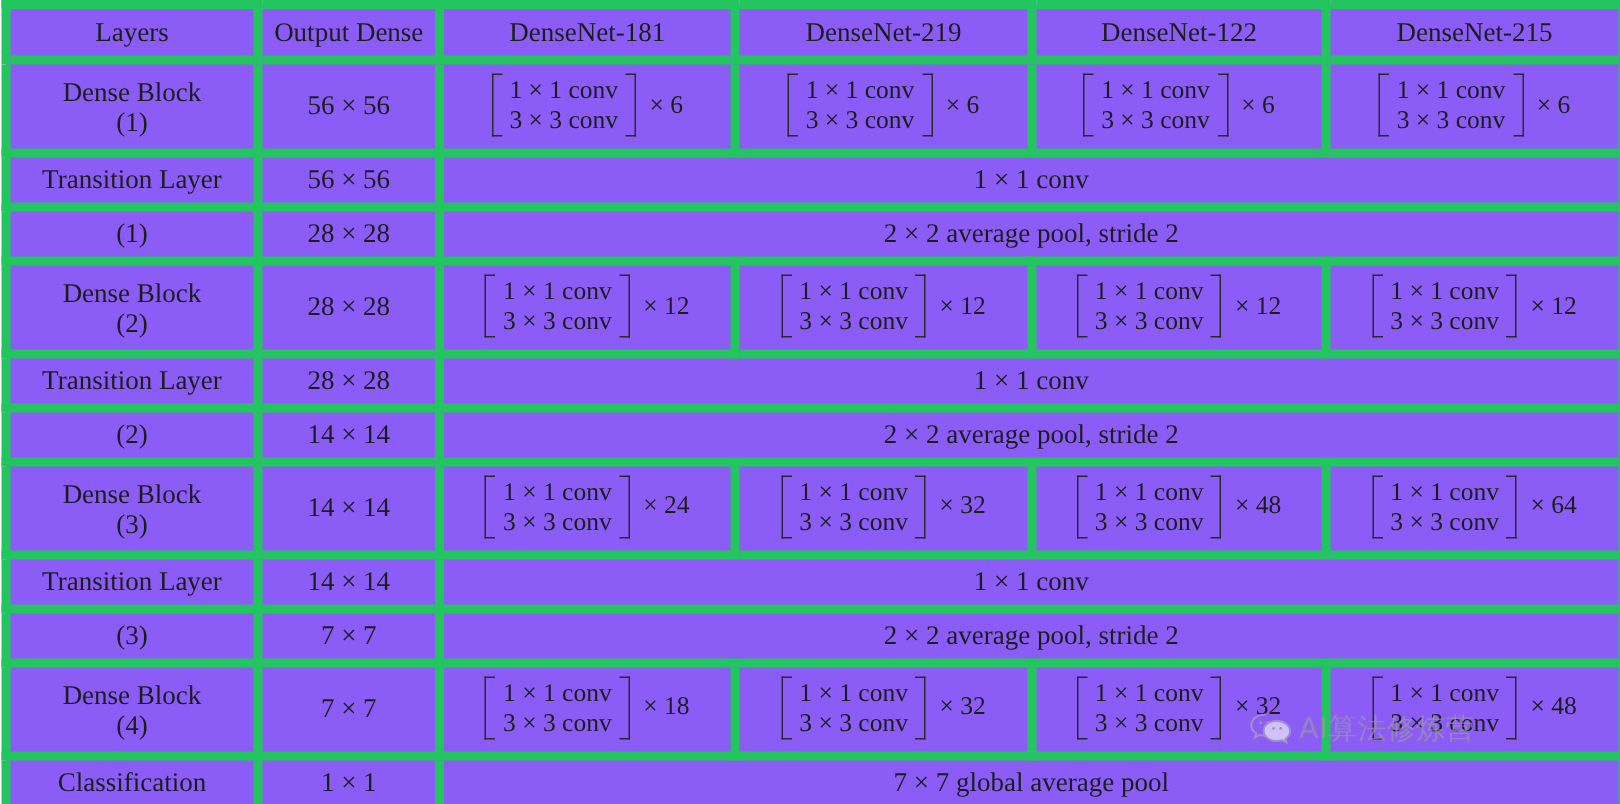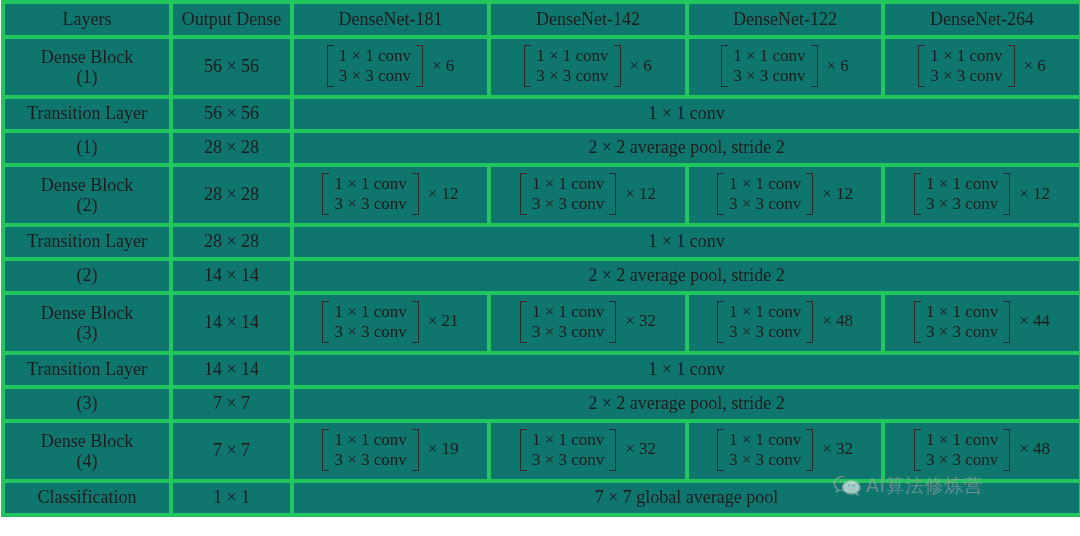--- a/index.html
+++ b/index.html
@@ -12,29 +12,29 @@
   }
   #sheet{position:relative;width:1080px;height:536px;}
 
   table.arch{
     border-collapse:collapse;
     width:1078px;
     margin:0 1px;
     table-layout:fixed;
   }
   table.arch td,table.arch th{
-    border:4px solid #22c55e;
+    border:6px solid #22c55e;
     padding:0;
     text-align:center;
     vertical-align:middle;
     font-weight:normal;
     font-size:18px;
     line-height:1.22;
     color:#1c1c1c;
-    background:#0f766e;
+    background:#8b5cf6;
   }
   
   table.arch{border-top:2px solid #6f6f6f;border-bottom:2px solid #6f6f6f;}
   table.arch tr.hdr td{border-bottom:2px solid #6f6f6f;}
 
   col.c-layers{width:168px;}
   col.c-out{width:121px;}
   col.c-net{width:197px;}
   col.c-net2{width:198px;}
   col.c-net3{width:196px;}
@@ -113,27 +113,27 @@
         <td class="rowh">
             <span class="cell">Layers</span>
           </td>
         <td class="rowh">
             <span class="cell">Output Dense</span>
           </td>
         <td class="rowh">
             <span class="cell">DenseNet-181</span>
           </td>
         <td class="rowh">
-            <span class="cell">DenseNet-142</span>
+            <span class="cell">DenseNet-219</span>
           </td>
         <td class="rowh">
             <span class="cell">DenseNet-122</span>
           </td>
         <td class="rowh">
-            <span class="cell">DenseNet-264</span>
+            <span class="cell">DenseNet-215</span>
           </td>
       </tr>
 
 
 
       <tr>
         <td class="r-block">
           <span class="cell two-line">
             <span class="ln">Dense Block</span>
             <span class="ln">(1)</span>
@@ -319,21 +319,21 @@
         <td class="r-block">
           <span class="cell stack">
             <span class="brk">
               <span class="bar l"></span>
               <span class="inner">
                 <span>1 × 1 conv</span>
                 <span>3 × 3 conv</span>
               </span>
               <span class="bar r"></span>
             </span>
-            <span class="mult">× 21</span>
+            <span class="mult">× 24</span>
           </span>
         </td>
         <td class="r-block">
           <span class="cell stack">
             <span class="brk">
               <span class="bar l"></span>
               <span class="inner">
                 <span>1 × 1 conv</span>
                 <span>3 × 3 conv</span>
               </span>
@@ -358,21 +358,21 @@
         <td class="r-block">
           <span class="cell stack">
             <span class="brk">
               <span class="bar l"></span>
               <span class="inner">
                 <span>1 × 1 conv</span>
                 <span>3 × 3 conv</span>
               </span>
               <span class="bar r"></span>
             </span>
-            <span class="mult">× 44</span>
+            <span class="mult">× 64</span>
           </span>
         </td>
       </tr>
 
       <tr>
         <td class="r-one">
             <span class="cell">Transition Layer</span>
           </td>
         <td class="r-one">
             <span class="cell">14 × 14</span>
@@ -406,21 +406,21 @@
         <td class="r-block">
           <span class="cell stack">
             <span class="brk">
               <span class="bar l"></span>
               <span class="inner">
                 <span>1 × 1 conv</span>
                 <span>3 × 3 conv</span>
               </span>
               <span class="bar r"></span>
             </span>
-            <span class="mult">× 19</span>
+            <span class="mult">× 18</span>
           </span>
         </td>
         <td class="r-block">
           <span class="cell stack">
             <span class="brk">
               <span class="bar l"></span>
               <span class="inner">
                 <span>1 × 1 conv</span>
                 <span>3 × 3 conv</span>
               </span>

